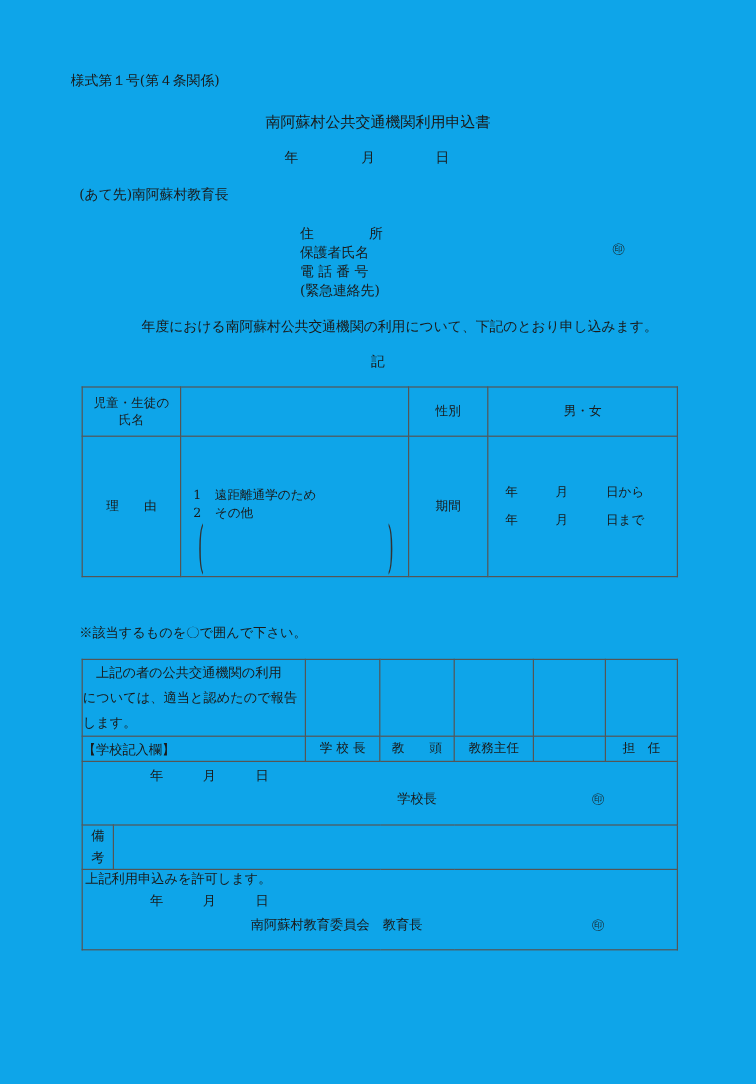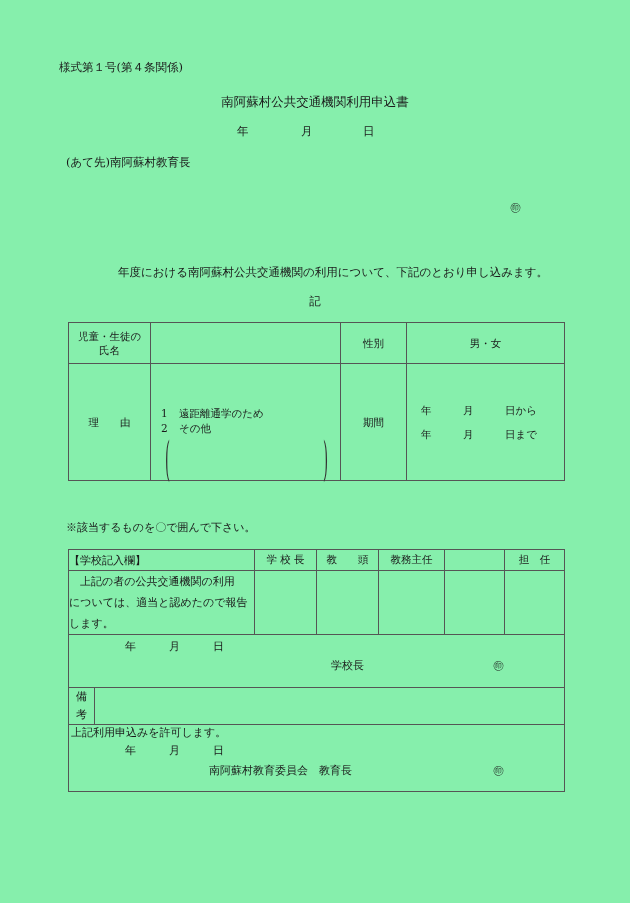--- a/index.html
+++ b/index.html
@@ -13,21 +13,21 @@
     height: 903px;
     position: relative;
     font-family: "DejaVu Serif", "Liberation Serif", serif;
     color: #1a1a1a;
     font-size: 11px;
     overflow: hidden;
   }
   .page {
     position: absolute;
     inset: 0;
-    background: #86efac;
+    background: #0ea5e9;
   }
 
   
   .abs { position: absolute; }
 
   
   .form-no {
     left: 59px; top: 60px;
     font-size: 11.5px;
   }
@@ -191,20 +191,26 @@
   <div class="abs form-no">様式第１号(第４条関係)</div>
 
   <div class="abs doc-title">南阿蘇村公共交通機関利用申込書</div>
 
   <div class="abs hdr-date">
     <span class="y">年</span><span class="m">月</span><span class="d">日</span>
   </div>
 
   <div class="abs addressee">(あて先)南阿蘇村教育長</div>
 
+  <div class="abs applicant">
+    <div>住　　　　所</div>
+    <div>保護者氏名</div>
+    <div>電 話 番 号</div>
+    <div>(緊急連絡先)</div>
+  </div>
   <div class="seal-mark">㊞</div>
 
   <div class="abs intro">年度における南阿蘇村公共交通機関の利用について、下記のとおり申し込みます。</div>
   <div class="abs kiji">記</div>
 
   <table class="grid" id="main-table">
     <colgroup>
       <col style="width:82px">
       <col style="width:190px">
       <col style="width:66px">
@@ -258,42 +264,42 @@
       <col style="width:160px">
       <col style="width:62px">
       <col style="width:62px">
       <col style="width:66px">
       <col style="width:60px">
       <col style="width:60px">
     </colgroup>
     <tbody>
 
       <tr>
+        <td colspan="2" class="school-body" style="height:58px">
+          <p class="indent">上記の者の公共交通機関の利用</p>
+          <p>については、適当と認めたので報告</p>
+          <p>します。</p>
+        </td>
+        <td class="sign-box"></td>
+        <td class="sign-box"></td>
+        <td class="sign-box"></td>
+        <td class="sign-box"></td>
+        <td class="sign-box"></td>
+      </tr>
+
+      <tr>
         <td colspan="2" class="school-head">【学校記入欄】</td>
         <td class="sign-head">学 校 長</td>
         <td class="sign-head">教　　頭</td>
         <td class="sign-head">教務主任</td>
         <td class="sign-head"></td>
         <td class="sign-head">担　任</td>
       </tr>
 
       <tr>
-        <td colspan="2" class="school-body" style="height:58px">
-          <p class="indent">上記の者の公共交通機関の利用</p>
-          <p>については、適当と認めたので報告</p>
-          <p>します。</p>
-        </td>
-        <td class="sign-box"></td>
-        <td class="sign-box"></td>
-        <td class="sign-box"></td>
-        <td class="sign-box"></td>
-        <td class="sign-box"></td>
-      </tr>
-
-      <tr>
         <td colspan="7" style="height:52px;vertical-align:top">
           <div class="schooldate">
             <span class="y">年</span><span class="m">月</span><span>日</span>
           </div>
           <div class="principal-line">
             <span class="who">学校長</span>
             <span class="sl">㊞</span>
           </div>
         </td>
       </tr>

